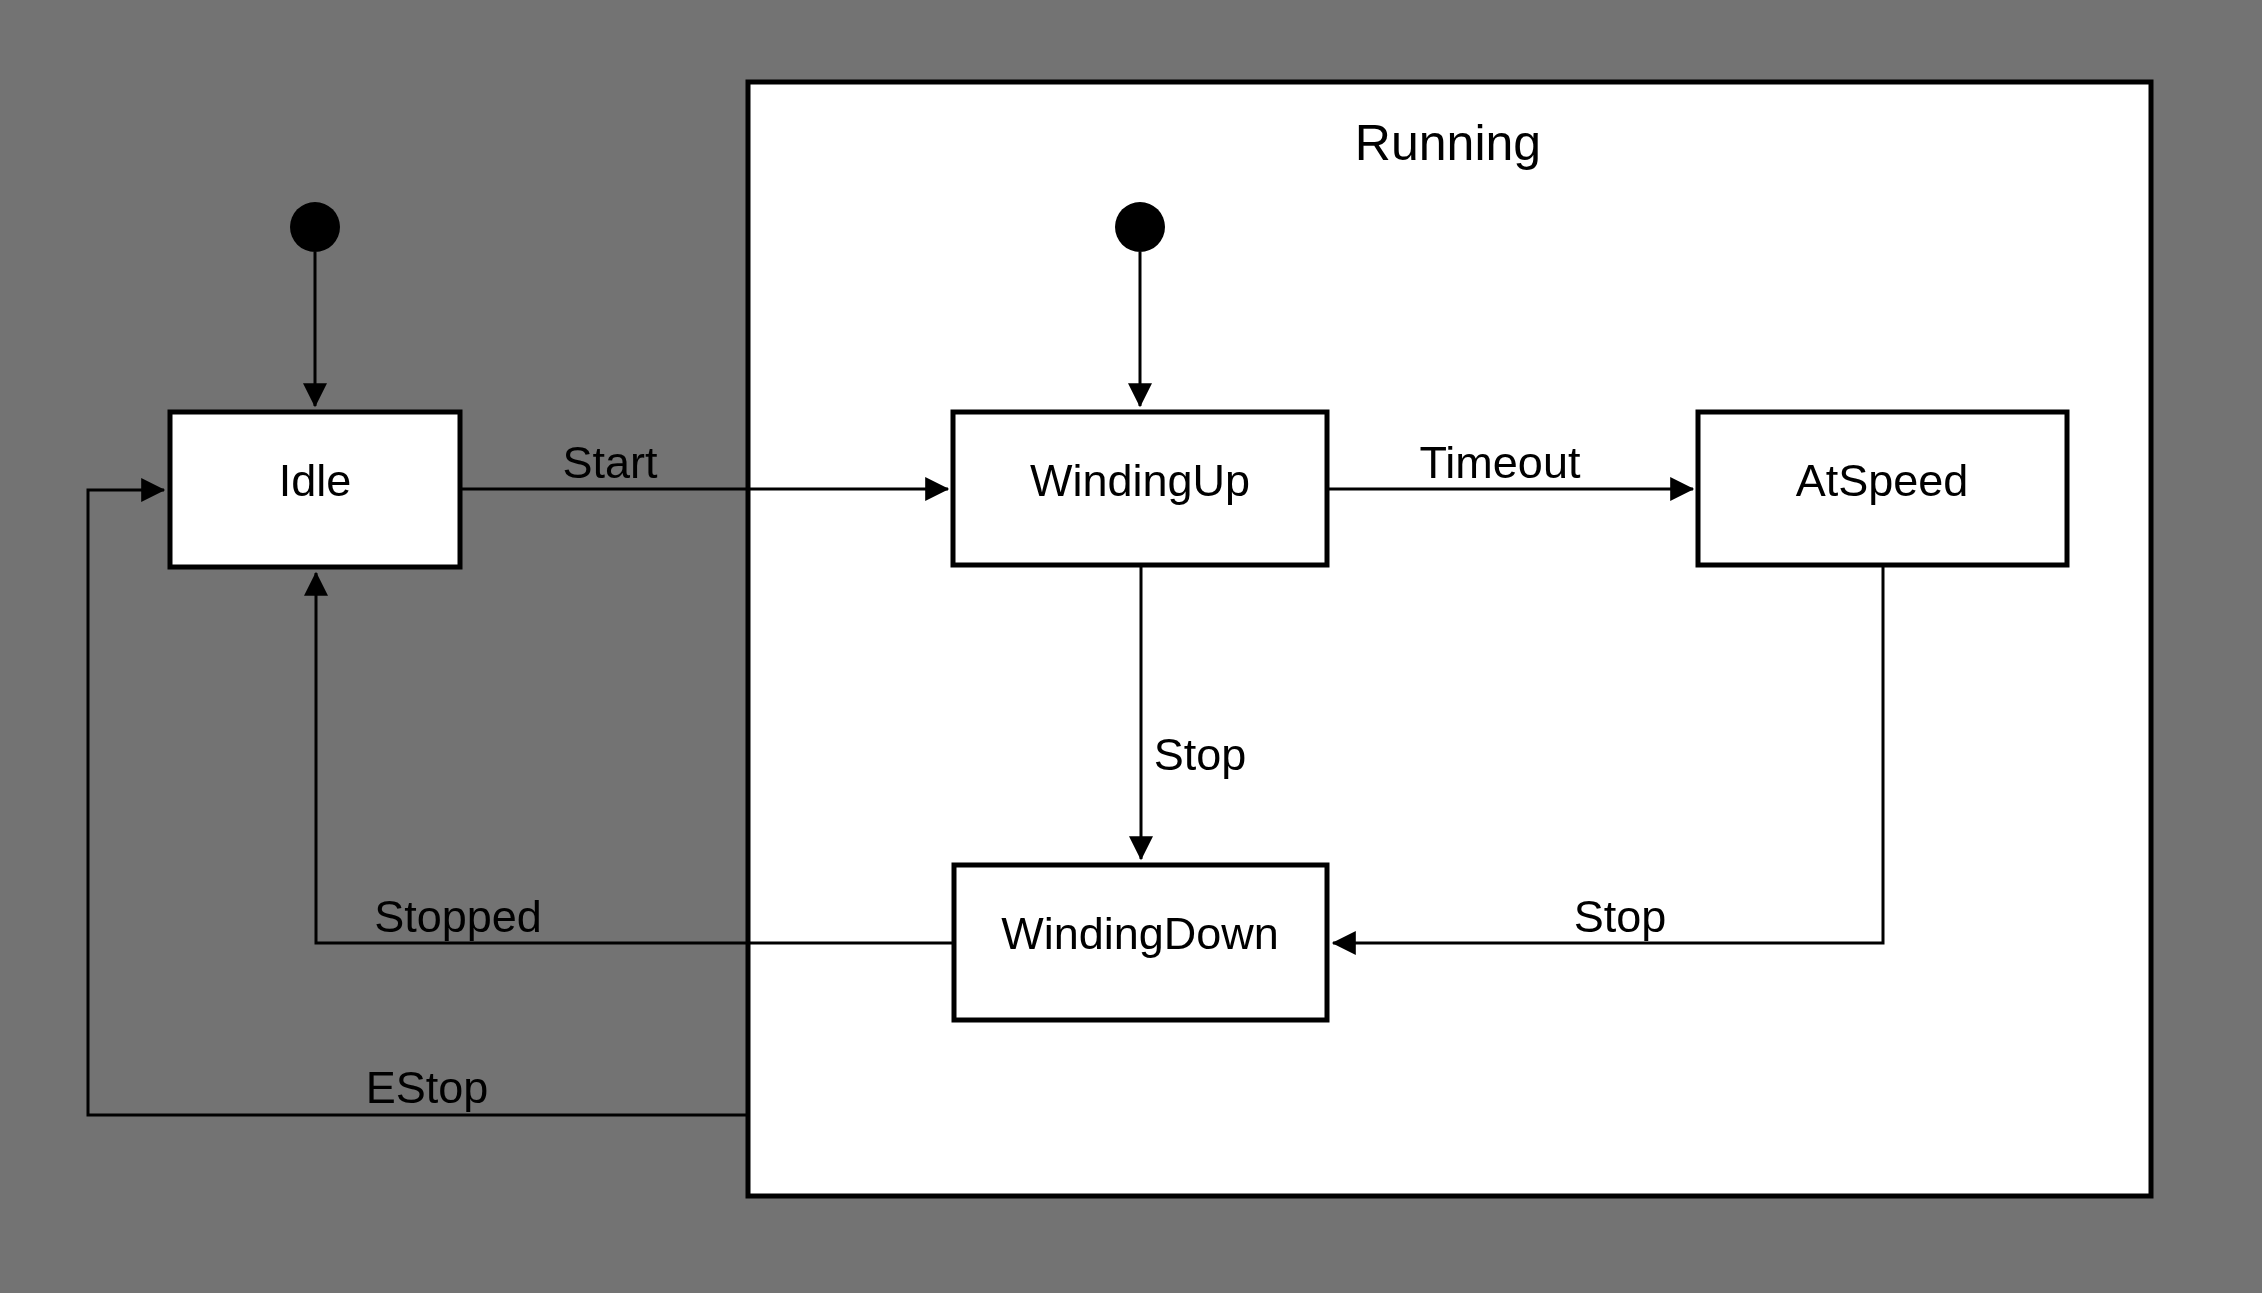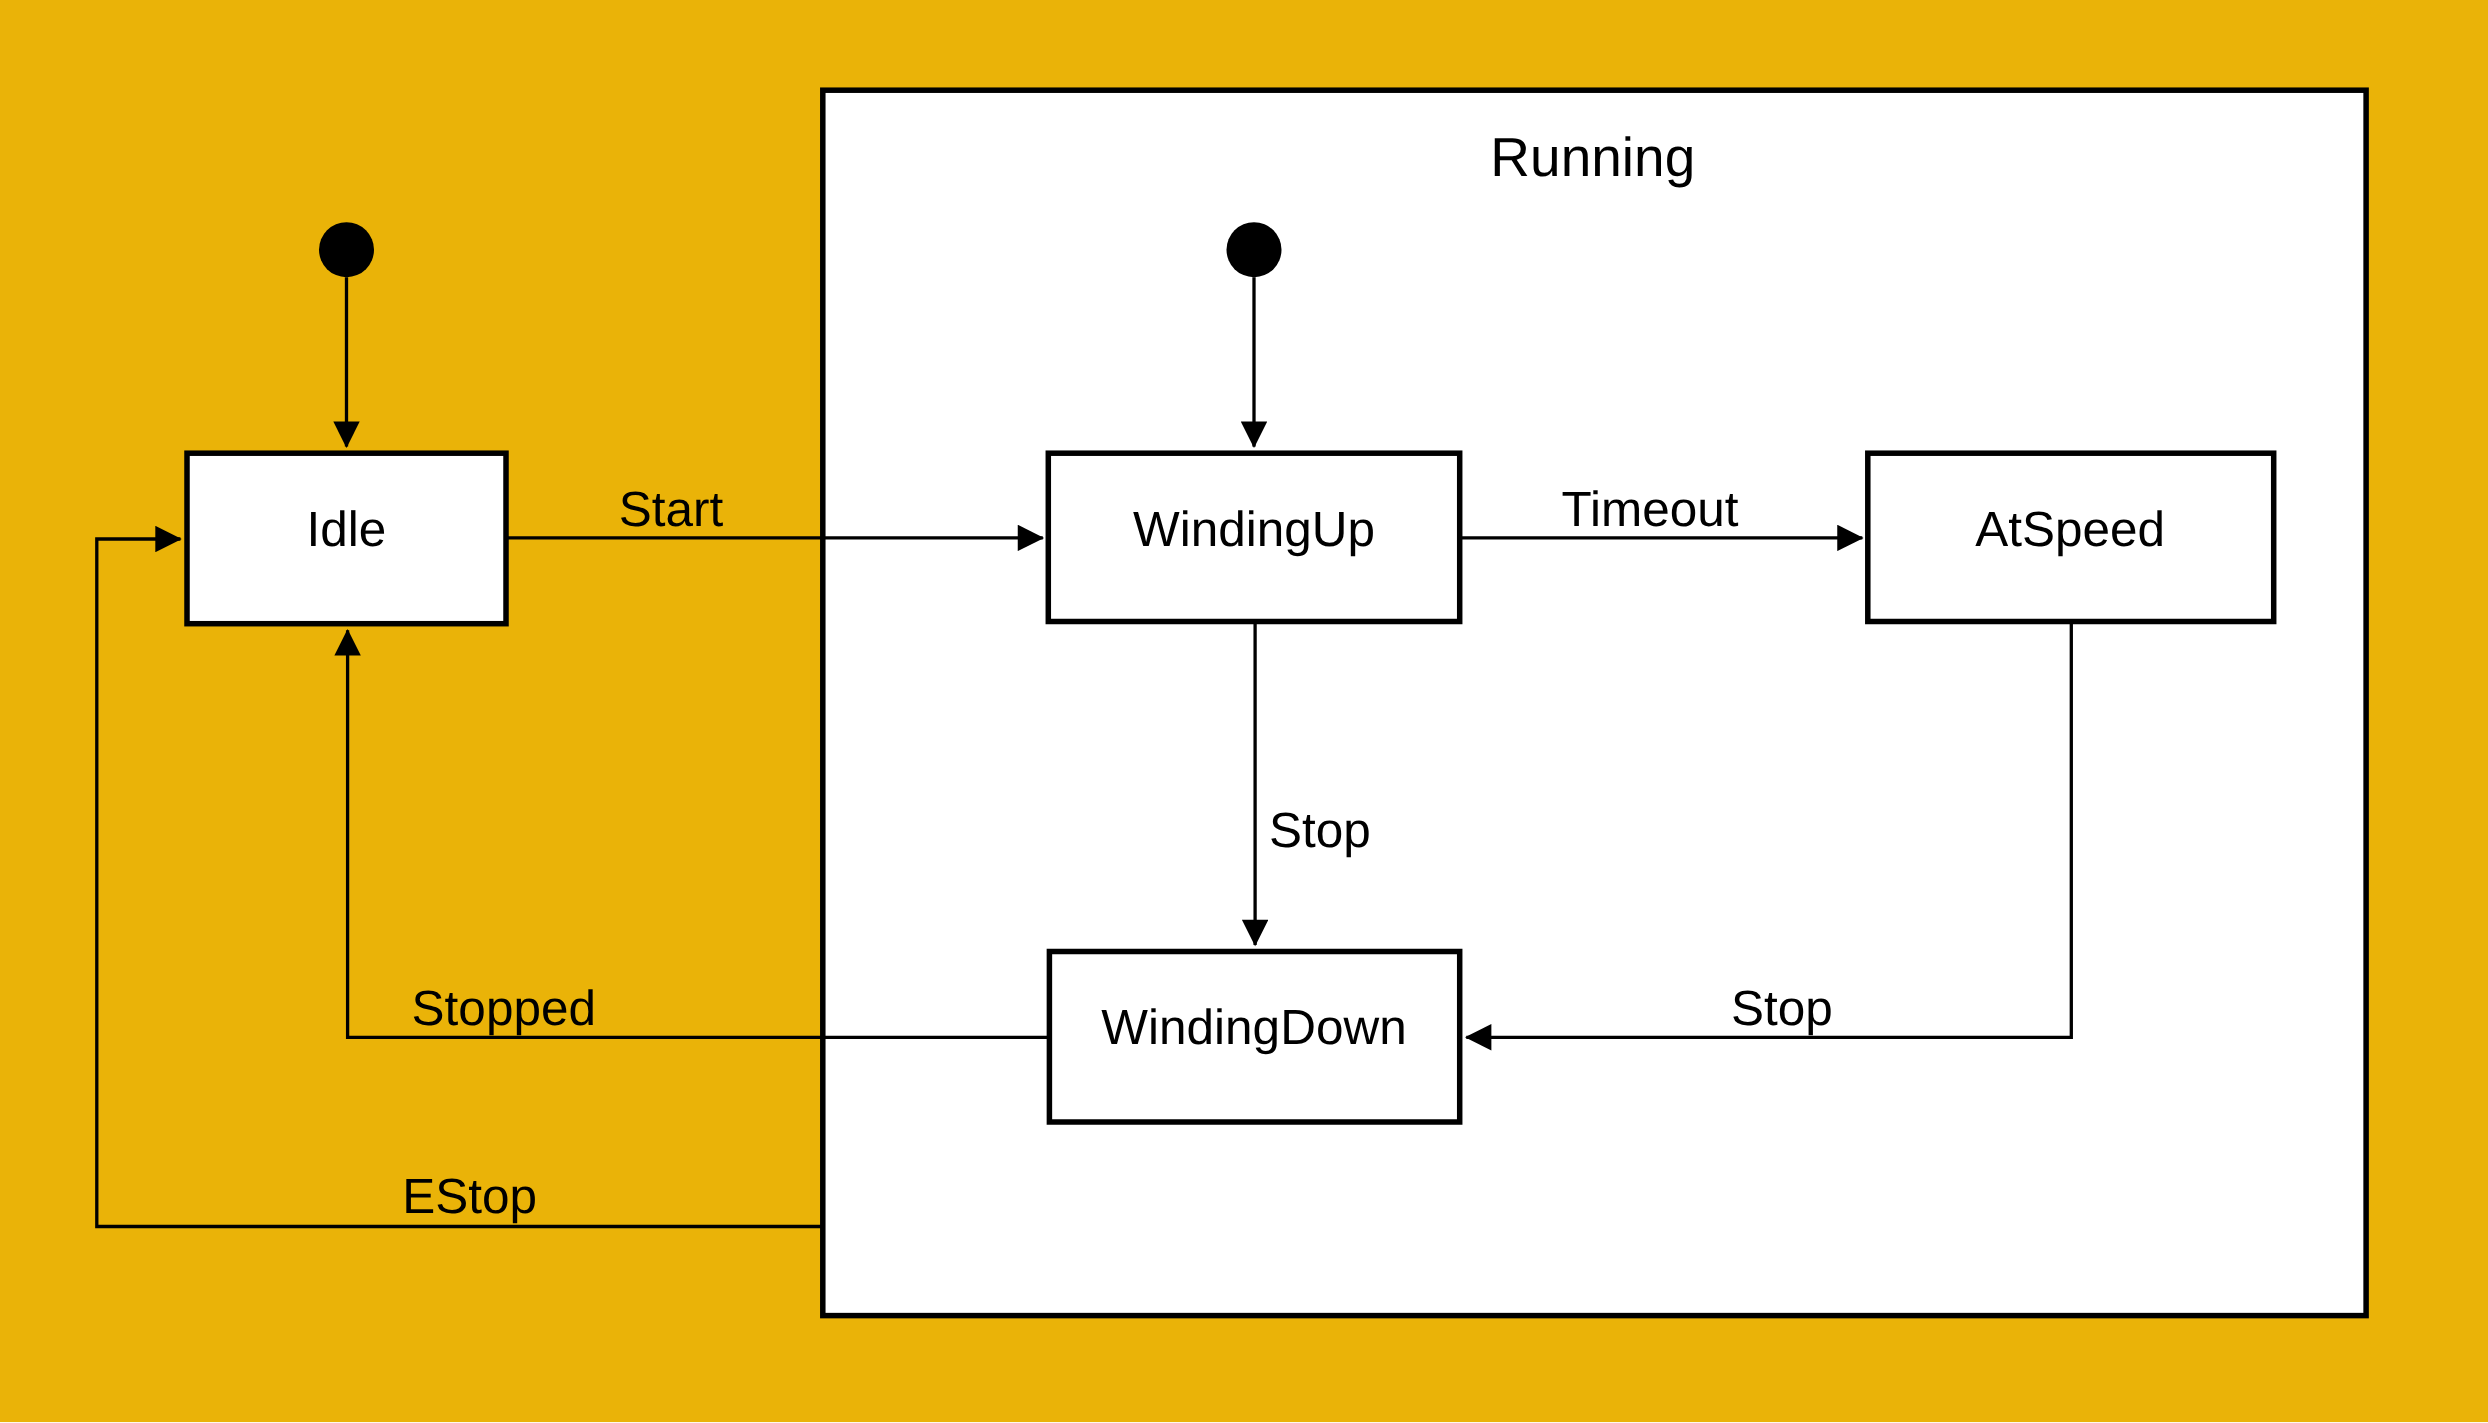--- a/index.html
+++ b/index.html
@@ -4,21 +4,21 @@
 <style>
   html, body {
     margin: 0;
     padding: 0;
     background: #ffffff;
   }
   .canvas {
     position: relative;
     width: 2262px;
     height: 1293px;
-    background: #eab308;
+    background: #737373;
     overflow: hidden;
   }
   svg {
     display: block;
   }
   .state-rect {
     fill: #ffffff;
     stroke: #000000;
     stroke-width: 5px;
   }

